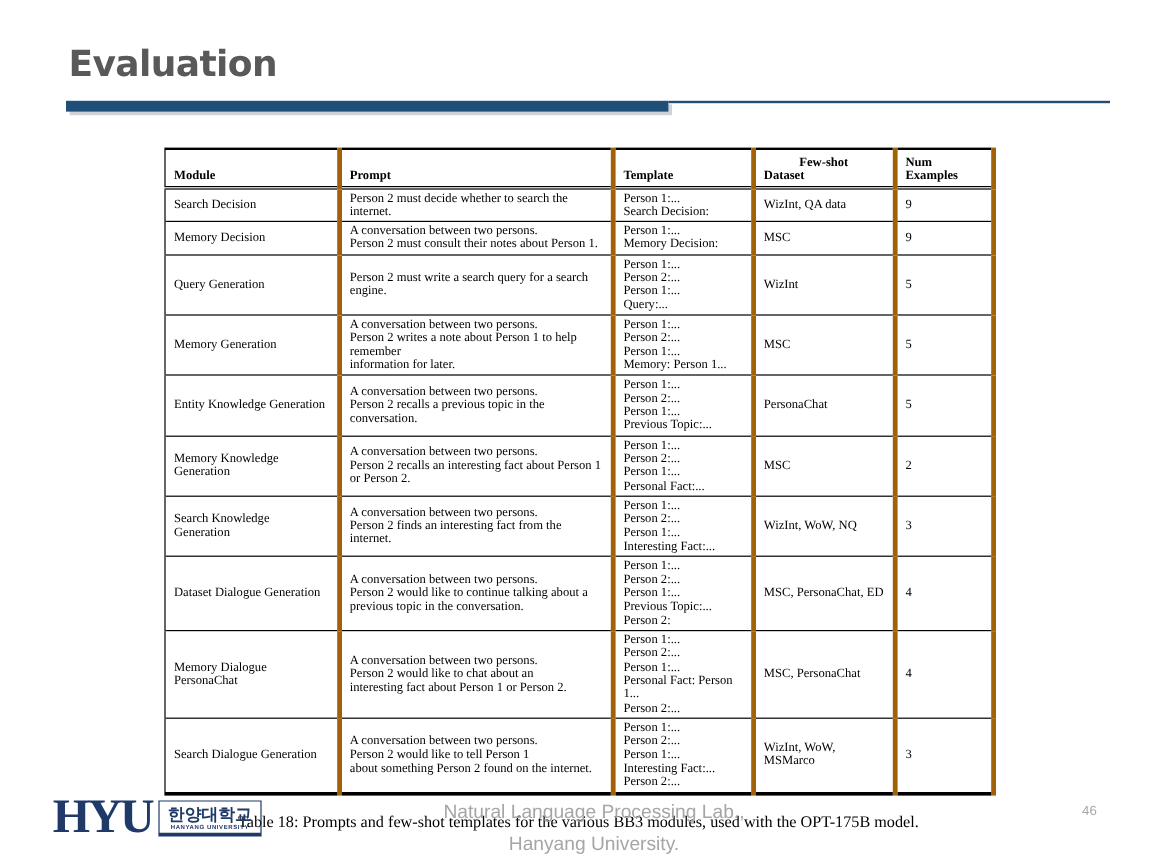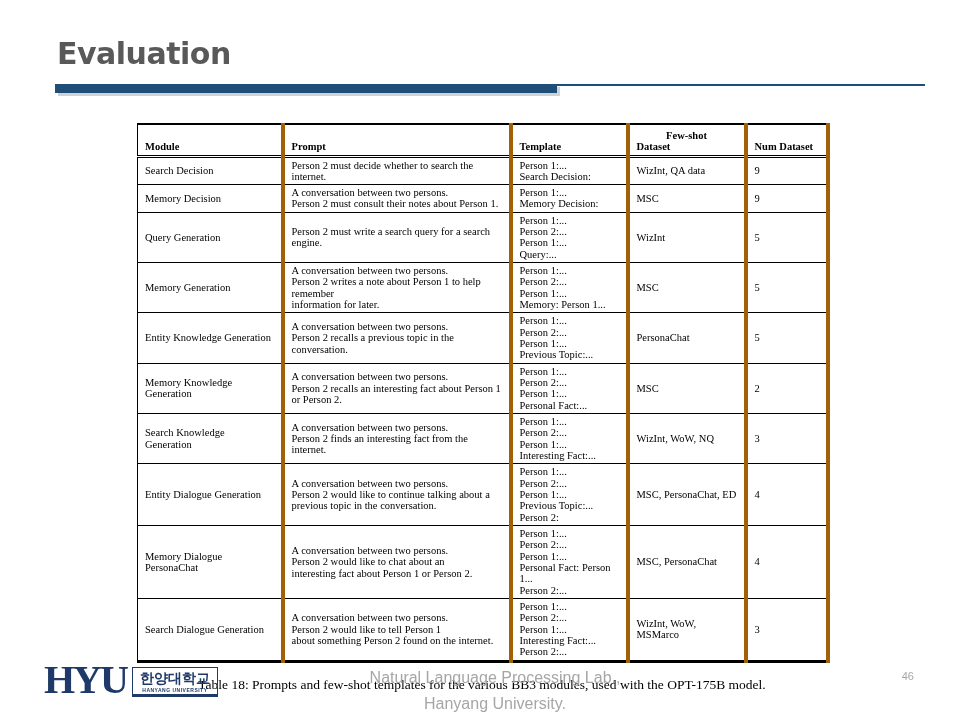--- a/index.html
+++ b/index.html
@@ -96,21 +96,21 @@
       </colgroup>
       <thead>
         <tr>
           <th>Module</th>
           <th>Prompt</th>
           <th>Template</th>
           <th>
             <div class="fewshot-line">Few-shot</div>
             <div>Dataset</div>
           </th>
-          <th>Num Dataset</th>
+          <th>Num Examples</th>
         </tr>
       </thead>
       <tbody>
         <tr>
           <td>Search Decision</td>
           <td class="multiline">Person 2 must decide whether to search the internet.</td>
           <td class="multiline">Person 1:...
 Search Decision:</td>
           <td>WizInt, QA data</td>
           <td>9</td>
@@ -174,21 +174,21 @@
           <td class="multiline">A conversation between two persons.
 Person 2 finds an interesting fact from the internet.</td>
           <td class="multiline">Person 1:...
 Person 2:...
 Person 1:...
 Interesting Fact:...</td>
           <td>WizInt, WoW, NQ</td>
           <td>3</td>
         </tr>
         <tr>
-          <td>Entity Dialogue Generation</td>
+          <td>Dataset Dialogue Generation</td>
           <td class="multiline">A conversation between two persons.
 Person 2 would like to continue talking about a
 previous topic in the conversation.</td>
           <td class="multiline">Person 1:...
 Person 2:...
 Person 1:...
 Previous Topic:...
 Person 2:</td>
           <td>MSC, PersonaChat, ED</td>
           <td>4</td>

